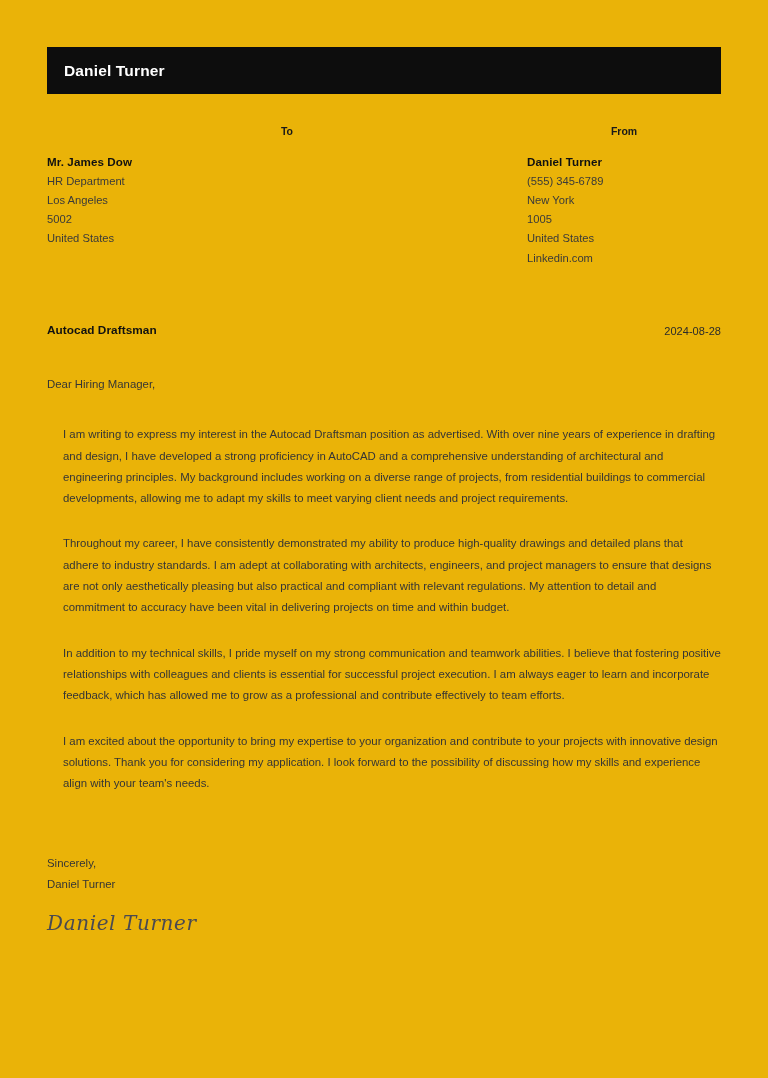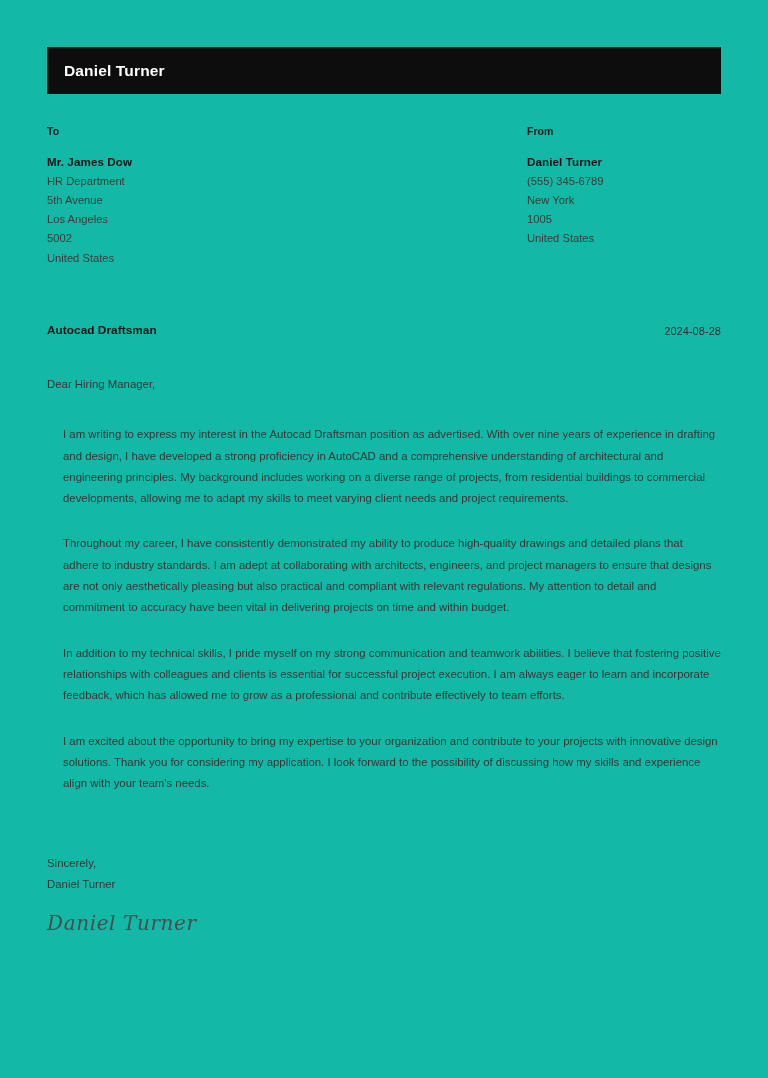--- a/index.html
+++ b/index.html
@@ -13,21 +13,21 @@
     height: 1078px;
     font-family: "Liberation Sans", sans-serif;
     color: #2b2b2b;
     -webkit-font-smoothing: antialiased;
   }
 
   .page {
     position: relative;
     width: 768px;
     height: 1078px;
-    background: #14b8a6;
+    background: #eab308;
     overflow: hidden;
   }
 
   
   .header-bar {
     position: absolute;
     left: 47px;
     top: 47px;
     width: 674px;
     height: 47px;
@@ -62,20 +62,21 @@
   }
   .addr-col-from {
     flex: 1 1 auto;
   }
   .addr-label {
     font-size: 10.5px;
     font-weight: bold;
     color: #1a1a1a;
     line-height: 14px;
     margin-bottom: 14px;
+    text-align: center;
   }
   .addr-name {
     font-size: 11.6px;
     font-weight: bold;
     color: #111111;
     line-height: 19.5px;
     letter-spacing: 0.1px;
   }
   .addr-line {
     font-size: 11.2px;
@@ -163,33 +164,33 @@
     <span class="header-name">Daniel Turner</span>
   </div>
 
   <div class="address-zone">
     <div class="addr-cols">
 
       <div class="addr-col-to">
         <div class="addr-label">To</div>
         <div class="addr-name">Mr. James Dow</div>
         <div class="addr-line">HR Department</div>
-        <div class="addr-line">5th Avenue</div>
         <div class="addr-line">Los Angeles</div>
         <div class="addr-line">5002</div>
         <div class="addr-line">United States</div>
       </div>
 
       <div class="addr-col-from">
         <div class="addr-label">From</div>
         <div class="addr-name">Daniel Turner</div>
         <div class="addr-line">(555) 345-6789</div>
         <div class="addr-line">New York</div>
         <div class="addr-line">1005</div>
         <div class="addr-line">United States</div>
+        <div class="addr-line">Linkedin.com</div>
       </div>
 
     </div>
   </div>
 
   <div class="subject-row">
     <span class="subject-title">Autocad Draftsman</span>
     <span class="subject-date">2024-08-28</span>
   </div>
 

